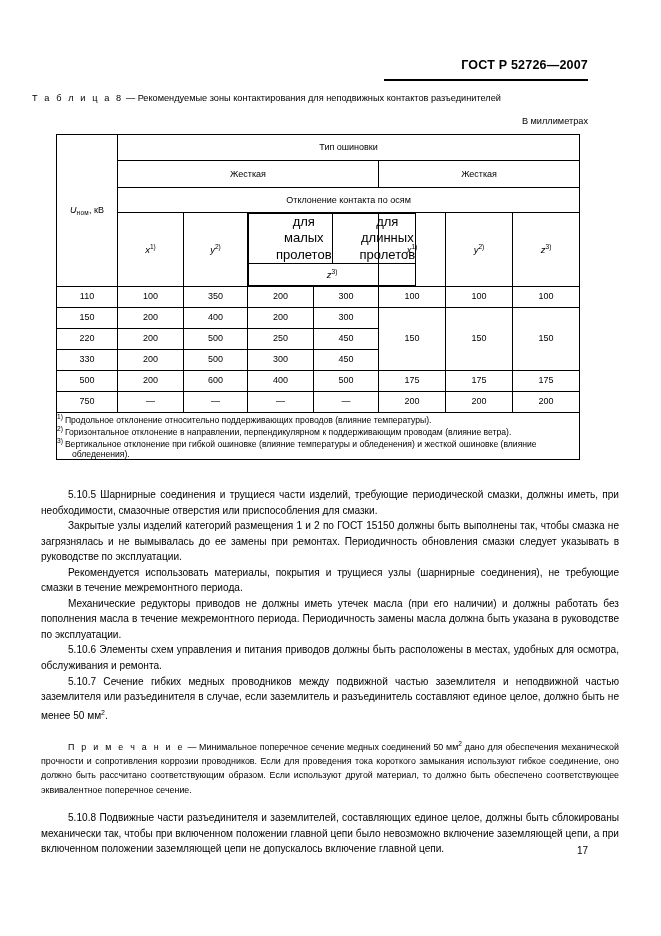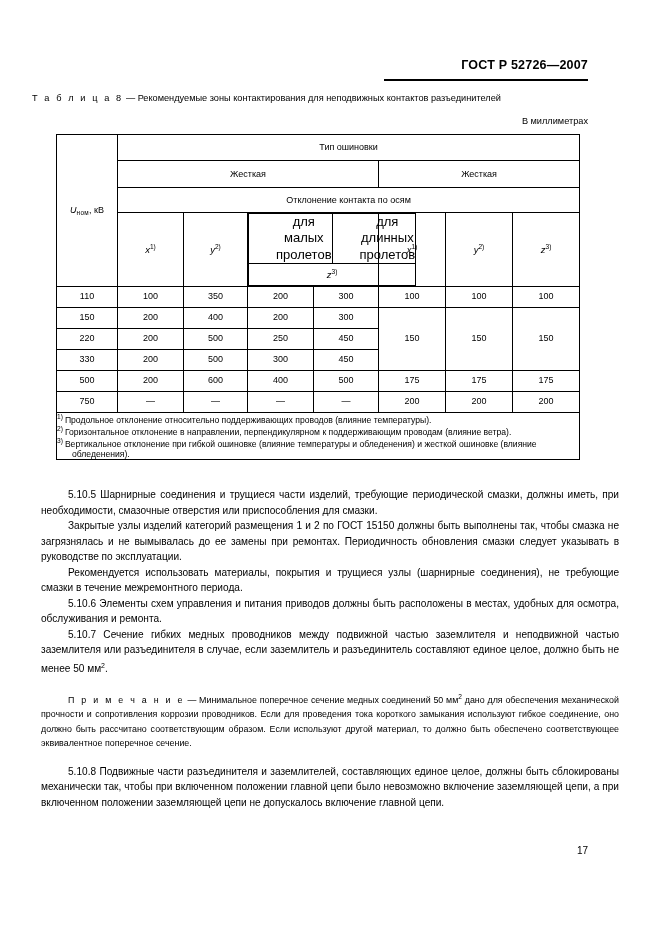--- a/index.html
+++ b/index.html
@@ -303,20 +303,21 @@
           </td>
         </tr>
       </tbody>
     </table>
   </div>
 
   <div class="body">
     <p class="para">5.10.5  Шарнирные соединения и трущиеся части изделий, требующие периодической смазки, должны иметь, при необходимости, смазочные отверстия или приспособления для смазки.</p>
     <p class="para">Закрытые узлы изделий категорий размещения 1 и 2 по ГОСТ 15150 должны быть выполнены так, чтобы смазка не загрязнялась и не вымывалась до ее замены при ремонтах. Периодичность обновления смазки следует указывать в руководстве по эксплуатации.</p>
     <p class="para">Рекомендуется использовать материалы, покрытия и трущиеся узлы (шарнирные соединения), не требующие смазки в течение межремонтного периода.</p>
+    <p class="para">Механические редукторы приводов не должны иметь утечек масла (при его наличии) и должны работать без пополнения масла в течение межремонтного периода. Периодичность замены масла должна быть указана в руководстве по эксплуатации.</p>
     <p class="para">5.10.6  Элементы схем управления и питания приводов должны быть расположены в местах, удобных для осмотра, обслуживания и ремонта.</p>
     <p class="para">
       <span>5.10.7  Сечение гибких медных проводников между подвижной частью заземлителя и неподвижной частью заземлителя или разъединителя в случае, если заземлитель и разъединитель составляют единое целое, должно быть не менее 50 мм</span><sup class="sq">2</sup><span>.</span>
     </p>
     <p class="note">
       <span class="spaced">П р и м е ч а н и е</span><span> — </span><span>Минимальное поперечное сечение медных соединений 50 мм</span><sup class="sq">2</sup><span> дано для обеспечения механической прочности и сопротивления коррозии проводников. Если для проведения тока короткого замыкания используют гибкое соединение, оно должно быть рассчитано соответствующим образом. Если используют другой материал, то должно быть обеспечено соответствующее эквивалентное поперечное сечение.</span>
     </p>
     <p class="para" style="margin-top:13px">5.10.8  Подвижные части разъединителя и заземлителей, составляющих единое целое, должны быть сблокированы механически так, чтобы при включенном положении главной цепи было невозможно включение заземляющей цепи, а при включенном положении заземляющей цепи не допускалось включение главной цепи.</p>
   </div>
 

